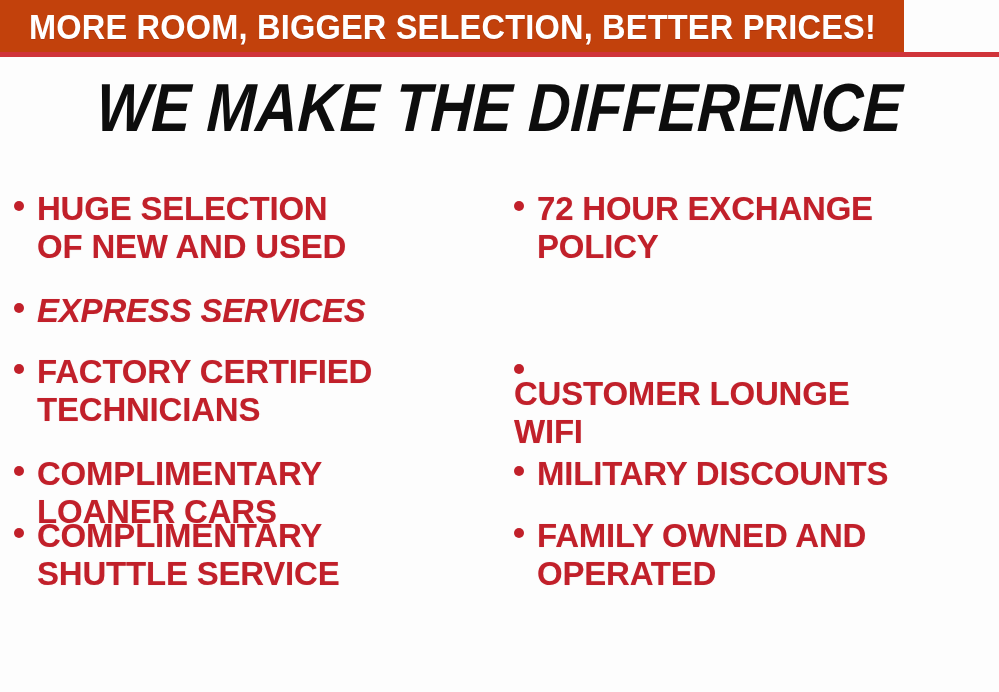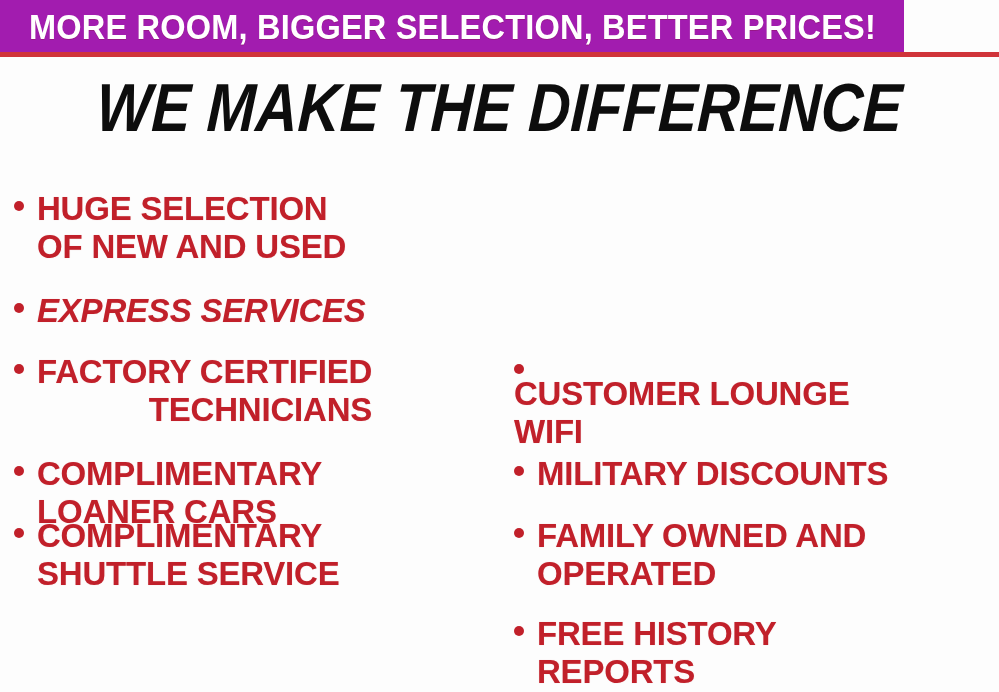--- a/index.html
+++ b/index.html
@@ -22,21 +22,21 @@
     overflow: hidden;
   }
 
   
   .banner {
     position: absolute;
     left: 0;
     top: 0;
     width: 904px;
     height: 52px;
-    background: #a21caf;
+    background: #c2410c;
     display: flex;
     align-items: center;
     justify-content: center;
     box-sizing: border-box;
   }
   .banner-underline {
     position: absolute;
     left: 0;
     top: 52px;
     width: 999px;
@@ -144,52 +144,52 @@
     <div class="col col-left" id="col-left">
         <div class="bullet" style="top: 13px;">
           <span class="dot"></span>
           <div class="bullet-text">HUGE SELECTION
 OF NEW AND USED</div>
         </div>
         <div class="bullet" style="top: 115px; font-style: italic;">
           <span class="dot"></span>
           <div class="bullet-text">EXPRESS SERVICES</div>
         </div>
-        <div class="bullet" style="top: 176px; text-align: right;">
+        <div class="bullet" style="top: 176px;">
           <span class="dot"></span>
           <div class="bullet-text">FACTORY CERTIFIED
 TECHNICIANS</div>
         </div>
         <div class="bullet" style="top: 278px;">
           <span class="dot"></span>
           <div class="bullet-text">COMPLIMENTARY
 LOANER CARS</div>
         </div>
         <div class="bullet" style="top: 340px;">
           <span class="dot"></span>
           <div class="bullet-text">COMPLIMENTARY
 SHUTTLE SERVICE</div>
         </div>
       </div>
     <div class="col col-right" id="col-right">
+        <div class="bullet" style="top: 13px;">
+          <span class="dot"></span>
+          <div class="bullet-text">72 HOUR EXCHANGE
+POLICY</div>
+        </div>
         <div class="bullet" style="top: 176px; flex-direction: column;">
           <span class="dot"></span>
           <div class="bullet-text">CUSTOMER LOUNGE
 WIFI</div>
         </div>
         <div class="bullet" style="top: 278px;">
           <span class="dot"></span>
           <div class="bullet-text">MILITARY DISCOUNTS</div>
         </div>
         <div class="bullet" style="top: 340px;">
           <span class="dot"></span>
           <div class="bullet-text">FAMILY OWNED AND
 OPERATED</div>
         </div>
-        <div class="bullet" style="top: 438px;">
-          <span class="dot"></span>
-          <div class="bullet-text">FREE HISTORY
-REPORTS</div>
-        </div>
       </div>
   </div>
 
 </div>
 
 </body></html>

